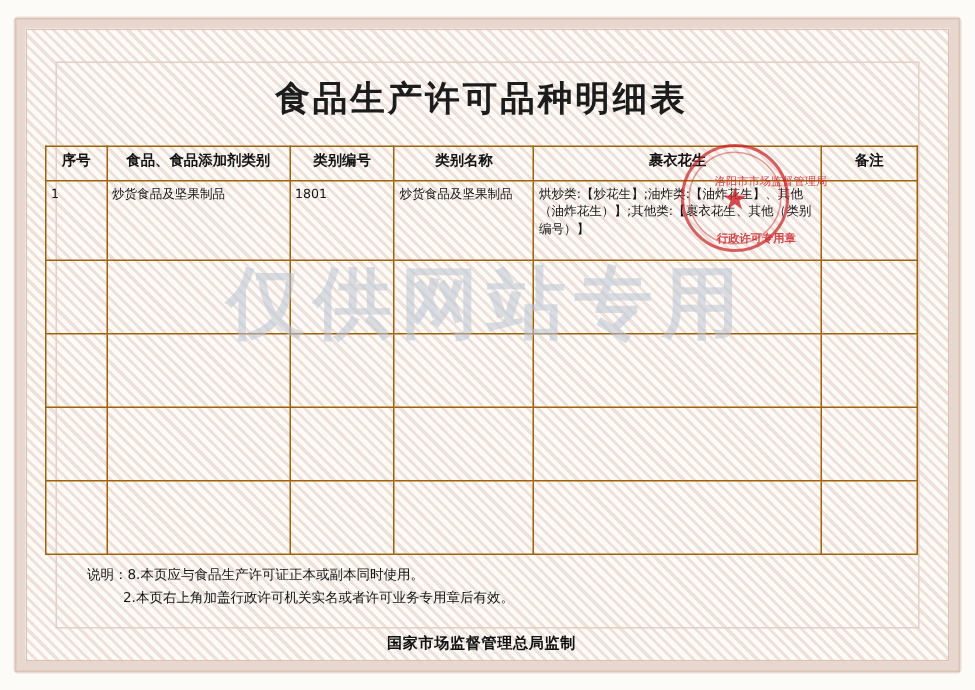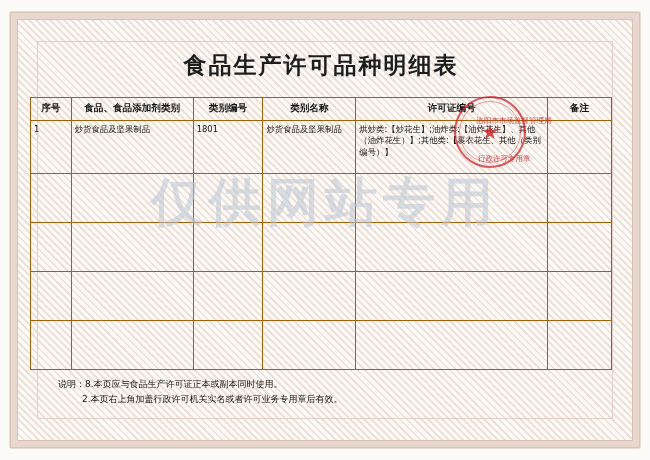--- a/index.html
+++ b/index.html
@@ -202,21 +202,21 @@
         <col style="width:16%">
         <col style="width:33%">
         <col style="width:11%">
       </colgroup>
       <thead>
         <tr>
           <th>序号</th>
           <th>食品、食品添加剂类别</th>
           <th>类别编号</th>
           <th>类别名称</th>
-          <th>许可证编号</th>
+          <th>裹衣花生</th>
           <th>备注</th>
         </tr>
       </thead>
       <tbody>
         <tr class="row-tall">
           <td class="c-idx">1</td>
           <td>炒货食品及坚果制品</td>
           <td>1801</td>
           <td>炒货食品及坚果制品</td>
           <td>烘炒类:【炒花生】;油炸类:【油炸花生】、其他（油炸花生）】;其他类:【裹衣花生、其他（类别编号）】</td>
@@ -255,27 +255,28 @@
           <td></td>
         </tr>
       </tbody>
     </table>
 
     <div class="notes">
       <div class="n1">说明：8.本页应与食品生产许可证正本或副本同时使用。</div>
       <div class="n2">2.本页右上角加盖行政许可机关实名或者许可业务专用章后有效。</div>
     </div>
 
+    <div class="footer">国家市场监督管理总局监制</div>
   </div>
 
   <div id="seal">
     <div class="ring"></div>
     <div class="ring2"></div>
     <div class="star">★</div>
     <div class="seal-txt">
       <span style="transform:rotate(-58deg) translate(0,-30px) rotate(58deg);">洛阳市市场监督管理局</span>
-      <span style="transform:translate(-24px,22px);">行政许可专用章</span>
+      <span style="transform:translate(-24px,22px);font-weight:bold;">行政许可专用章</span>
     </div>
   </div>
 
   <div id="watermark">仅供网站专用</div>
 
 </div>
 
 </body></html>

